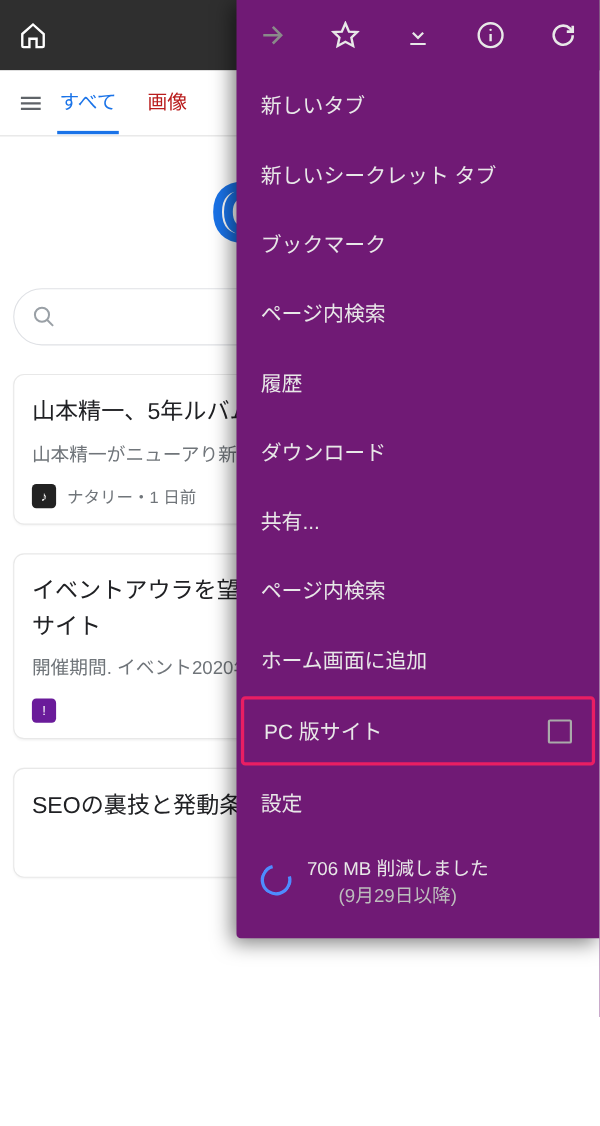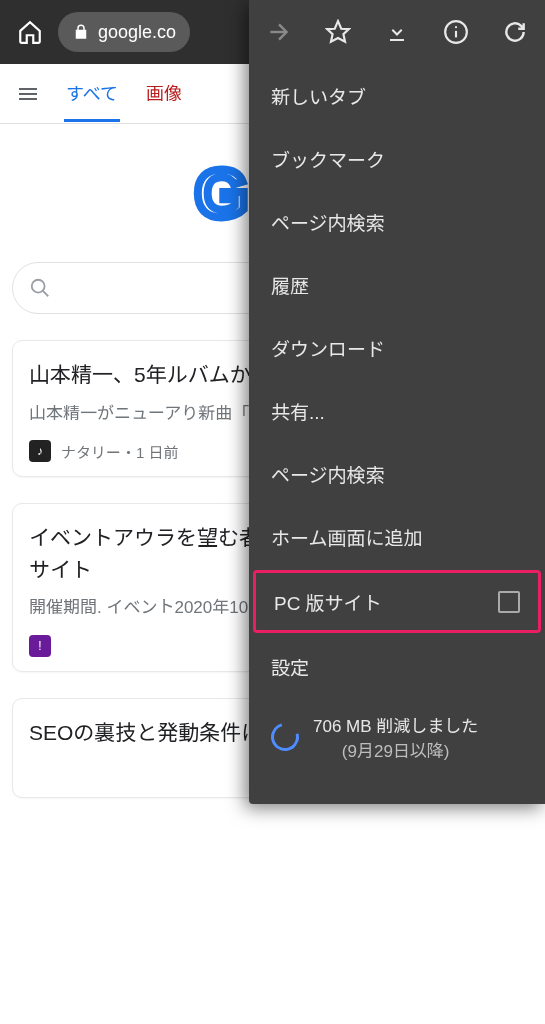--- a/index.html
+++ b/index.html
@@ -47,21 +47,21 @@
   .tabs-row {
     display:flex;
     align-items:center;
     height:60px;
     border-bottom:1px solid #e0e0e0;
     padding:0 6px;
   }
   .hamburger {
     width:44px;height:44px;display:flex;align-items:center;justify-content:center;color:#5f6368;
   }
-  .tabs { display:flex; gap:24px; margin-left:14px; }
+  .tabs { display:flex; gap:24px; margin-left:2px; }
   .tab { font-size:18px; color:#b91c1c; padding:14px 2px; }
   .tab.active { color:#1a73e8; border-bottom:3px solid #1a73e8; }
 
   .logo-area {
     display:flex; justify-content:flex-start;
     padding: 30px 0 10px 195px;
   }
   .logo-g {
     font-size:68px; font-weight:700;
     color:#fff;
@@ -99,26 +99,26 @@
   .src-badge.purple{background:#6a1b9a;}
 
   .card3 { display:flex; gap:14px; align-items:flex-start; }
   .card3 h3 { flex:1; }
   .thumb { width:84px;height:66px;background:#4a4a4a;border-radius:6px; }
 
   
   .menu {
     position:absolute;
     top:0; right:0;
-    width:296px;
-    background:#404040;
+    width:330px;
+    background:#701a75;
     color:#e8e8e8;
     box-shadow:-4px 4px 18px rgba(0,0,0,0.5);
     border-radius:0 0 0 4px;
-    padding-bottom:24px;
+    padding-bottom:10px;
     z-index:50;
   }
   .menu-icons {
     display:flex;
     justify-content:space-around;
     align-items:center;
     height:64px;
   }
   .menu-icons .ico {
     width:44px;height:44px;display:flex;align-items:center;justify-content:center;color:#e8e8e8;
@@ -156,28 +156,20 @@
   svg { display:block; }
 </style>
 </head>
 <body>
 
 <div class="browser-bar">
   <div class="home-btn">
     <svg width="26" height="26" viewBox="0 0 24 24" fill="none" stroke="#fff" stroke-width="2">
         <path d="M3 11l9-8 9 8v10a1 1 0 0 1-1 1h-5v-7h-6v7H4a1 1 0 0 1-1-1z"></path>
       </svg>
-  </div>
-  <div class="url-chip">
-    <span class="lock">
-      <svg width="18" height="18" viewBox="0 0 24 24" fill="#fff">
-          <path d="M17 9V7a5 5 0 0 0-10 0v2H5v12h14V9h-2zm-8 0V7a3 3 0 1 1 6 0v2H9z"></path>
-        </svg>
-    </span>
-    <span class="url-text">google.co</span>
   </div>
 </div>
 
 <div class="page">
   <div class="tabs-row">
     <div class="hamburger">
       <svg width="24" height="24" viewBox="0 0 24 24" fill="#5f6368">
           <path d="M3 6h18v2H3zM3 11h18v2H3zM3 16h18v2H3z"></path>
         </svg>
     </div>
@@ -255,20 +247,23 @@
           <path d="M20 12a8 8 0 1 1-2.34-5.66L20 9"></path>
           <polyline points="20 4 20 9 15 9"></polyline>
         </svg>
     </div>
   </div>
 
   <div class="menu-item">
       <span>新しいタブ</span>
     </div>
   <div class="menu-item">
+      <span>新しいシークレット タブ</span>
+    </div>
+  <div class="menu-item">
       <span>ブックマーク</span>
     </div>
   <div class="menu-item">
       <span>ページ内検索</span>
     </div>
   <div class="menu-item">
       <span>履歴</span>
     </div>
   <div class="menu-item">
       <span>ダウンロード</span>

